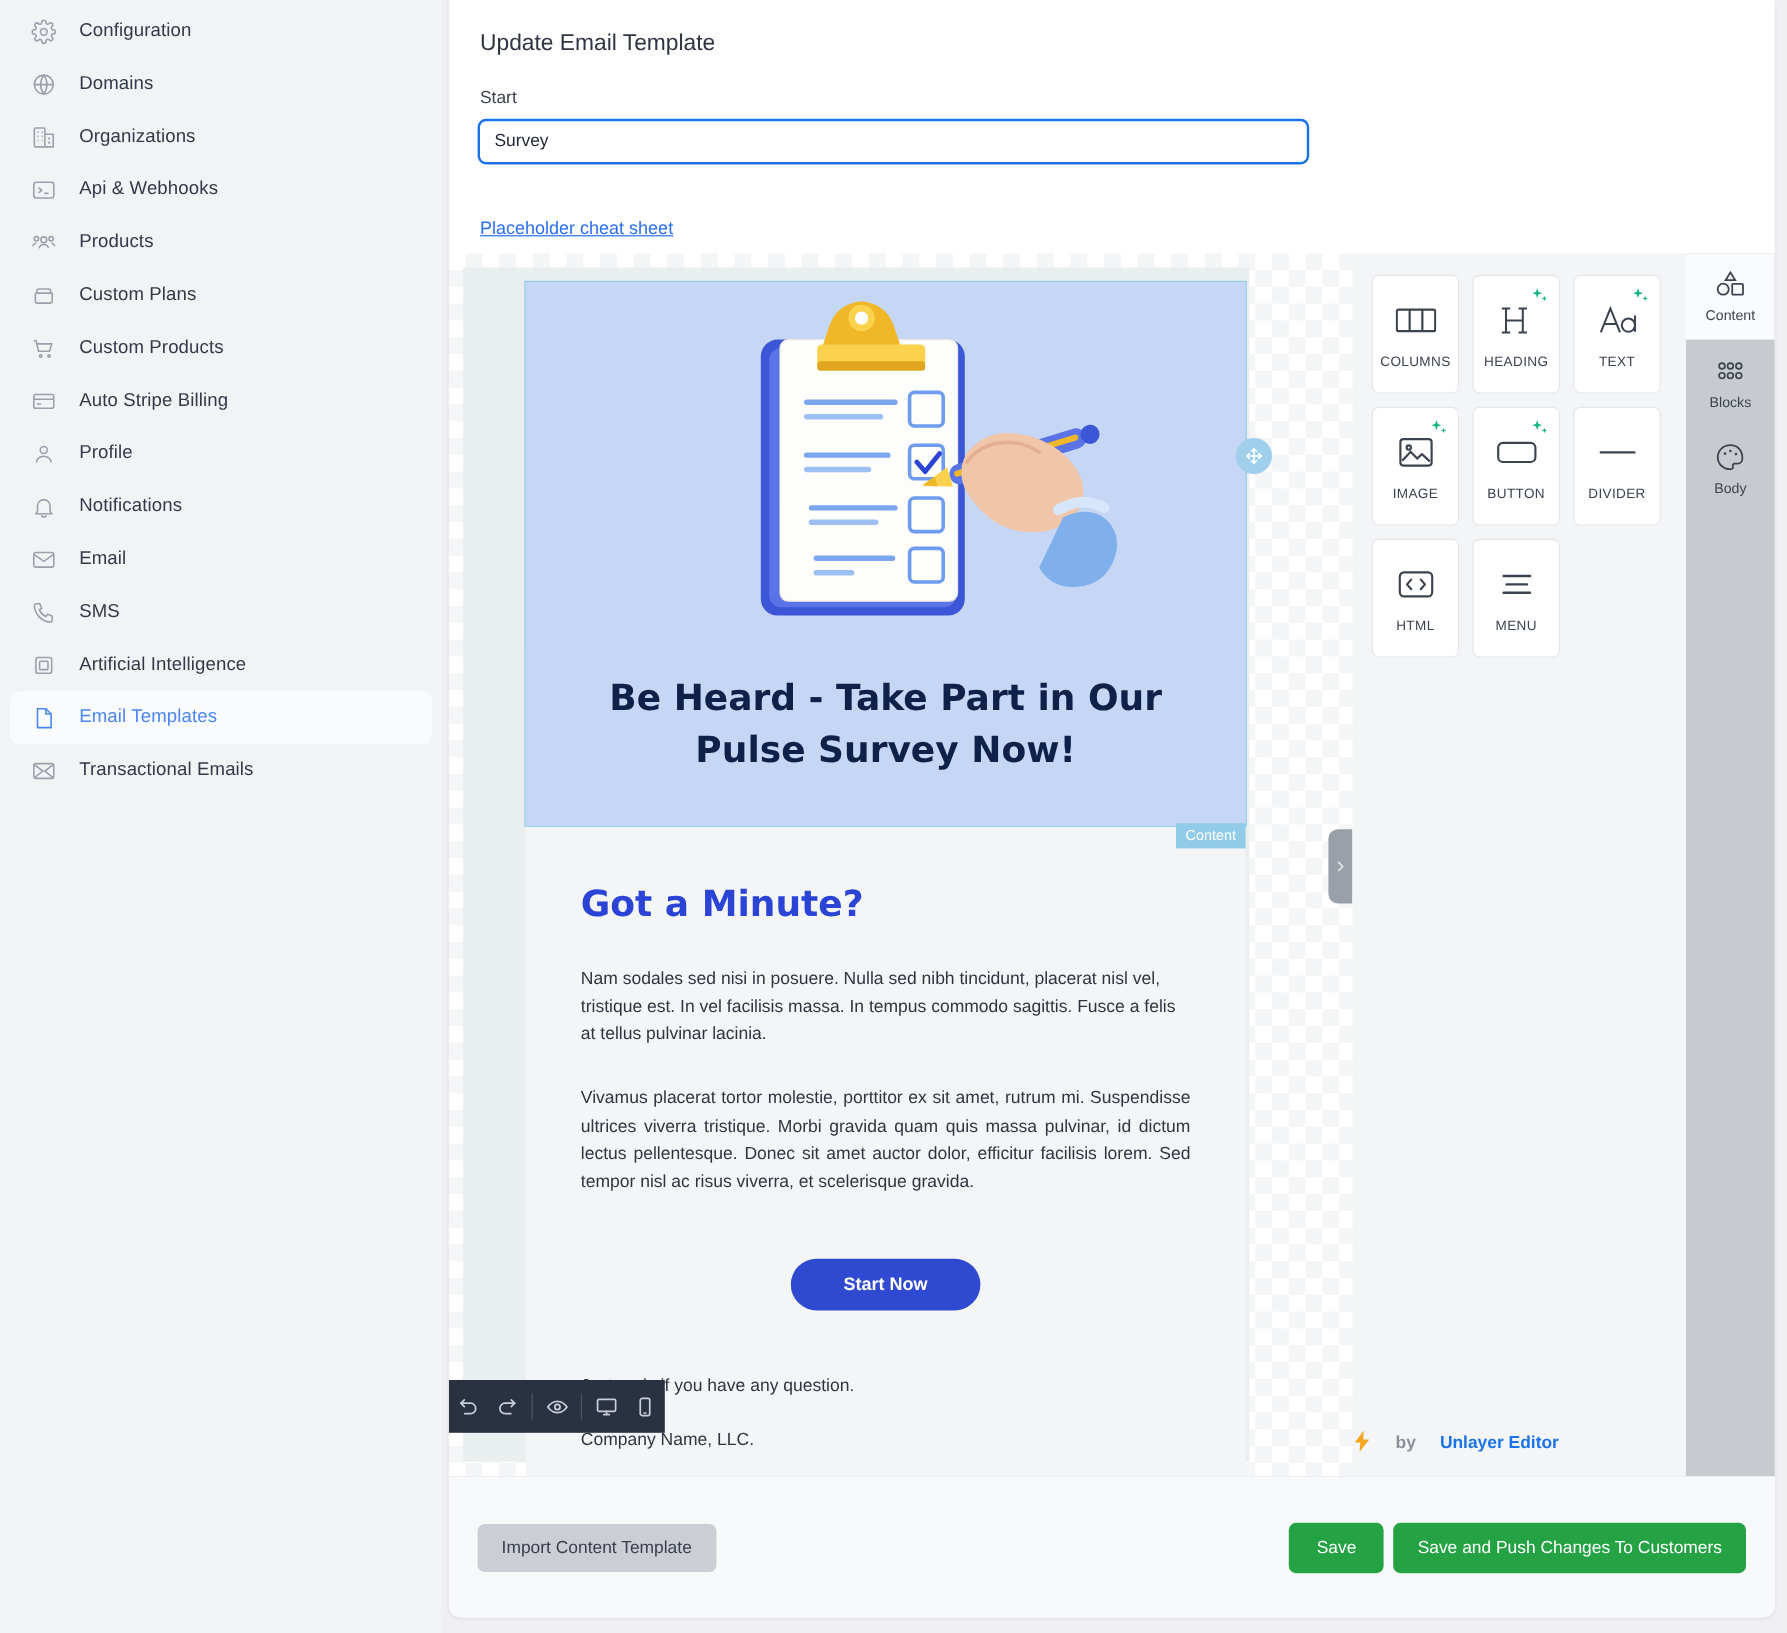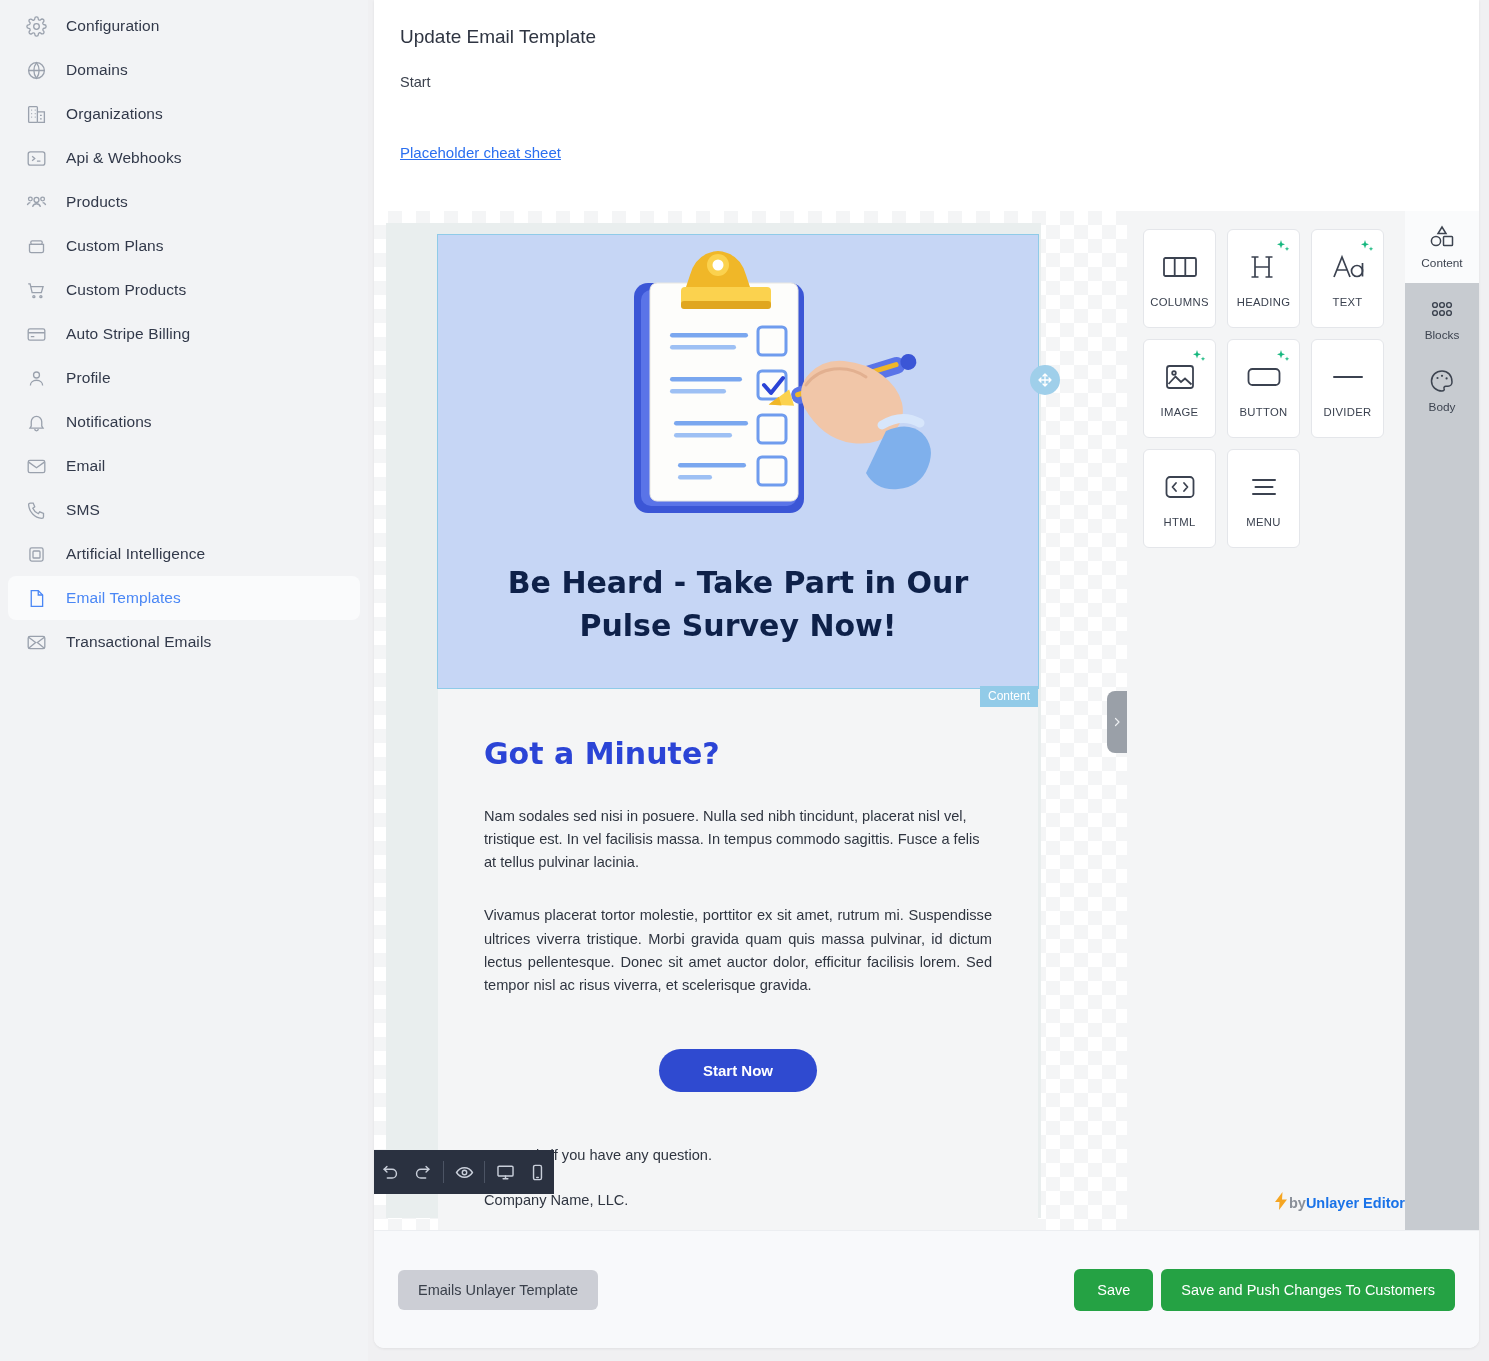--- a/index.html
+++ b/index.html
@@ -149,21 +149,21 @@
     height:72px; display:flex; flex-direction:column; align-items:center; justify-content:center;
     gap:6px; cursor:pointer;
   }
   .rail-tab.active { background:#fafbfc; }
   .rail-tab .rail-ico { height:26px; display:flex; align-items:center; justify-content:center; }
   .rail-label { font-size:11.8px; color:#3d4450; }
 
   #unlayer-footer {
     position:absolute; left:0; bottom:0; width:278px; height:54px;
     background:#f4f5f6;
-    display:flex; align-items:center; justify-content:flex-end; gap:0;
+    display:flex; align-items:center; justify-content:flex-start; gap:20px;
   }
   #unlayer-by { font-size:14.5px; color:#8a9099; font-weight:bold; }
   #unlayer-name { font-size:14.5px; color:#1a73e8; font-weight:bold; }
 
   
   #actionbar {
     position:absolute; left:0; bottom:0; width:1105px; height:118px;
     background:#f8f9fb; border-top:1px solid #eceef1;
     display:flex; align-items:center; padding:0 24px;
     border-radius:0 0 10px 10px;
@@ -334,20 +334,21 @@
     </span>
     <span class="nav-label">Transactional Emails</span>
   </div>
 </div>
 
 <div id="card">
 
   <div id="form-area">
     <h1 id="page-title">Update Email Template</h1>
     <div class="field-label">Start</div>
+    <input id="name-input" type="text" value="Survey" style="">
     <a id="cheat-link">Placeholder cheat sheet</a>
   </div>
 
   <div id="editor">
 
     <div id="canvas">
       <div id="mail-body">
         <div id="mail-inner">
 
           <div class="sel-block">
@@ -618,19 +619,19 @@
                 <circle cx="17.6" cy="9.4" r="1.1" fill="#3d4450" stroke="none"></circle>
               </svg>
           </span>
           <span class="rail-label">Body</span>
         </div>
       </div>
     </div>
   </div>
 
   <div id="actionbar">
-    <button class="btn" id="import-btn">Emails Unlayer Template</button>
+    <button class="btn" id="import-btn">Import Content Template</button>
     <div id="btn-group">
       <button class="btn" id="save-btn">Save</button>
       <button class="btn" id="push-btn">Save and Push Changes To Customers</button>
     </div>
   </div>
 </div>
 
 </body></html>

